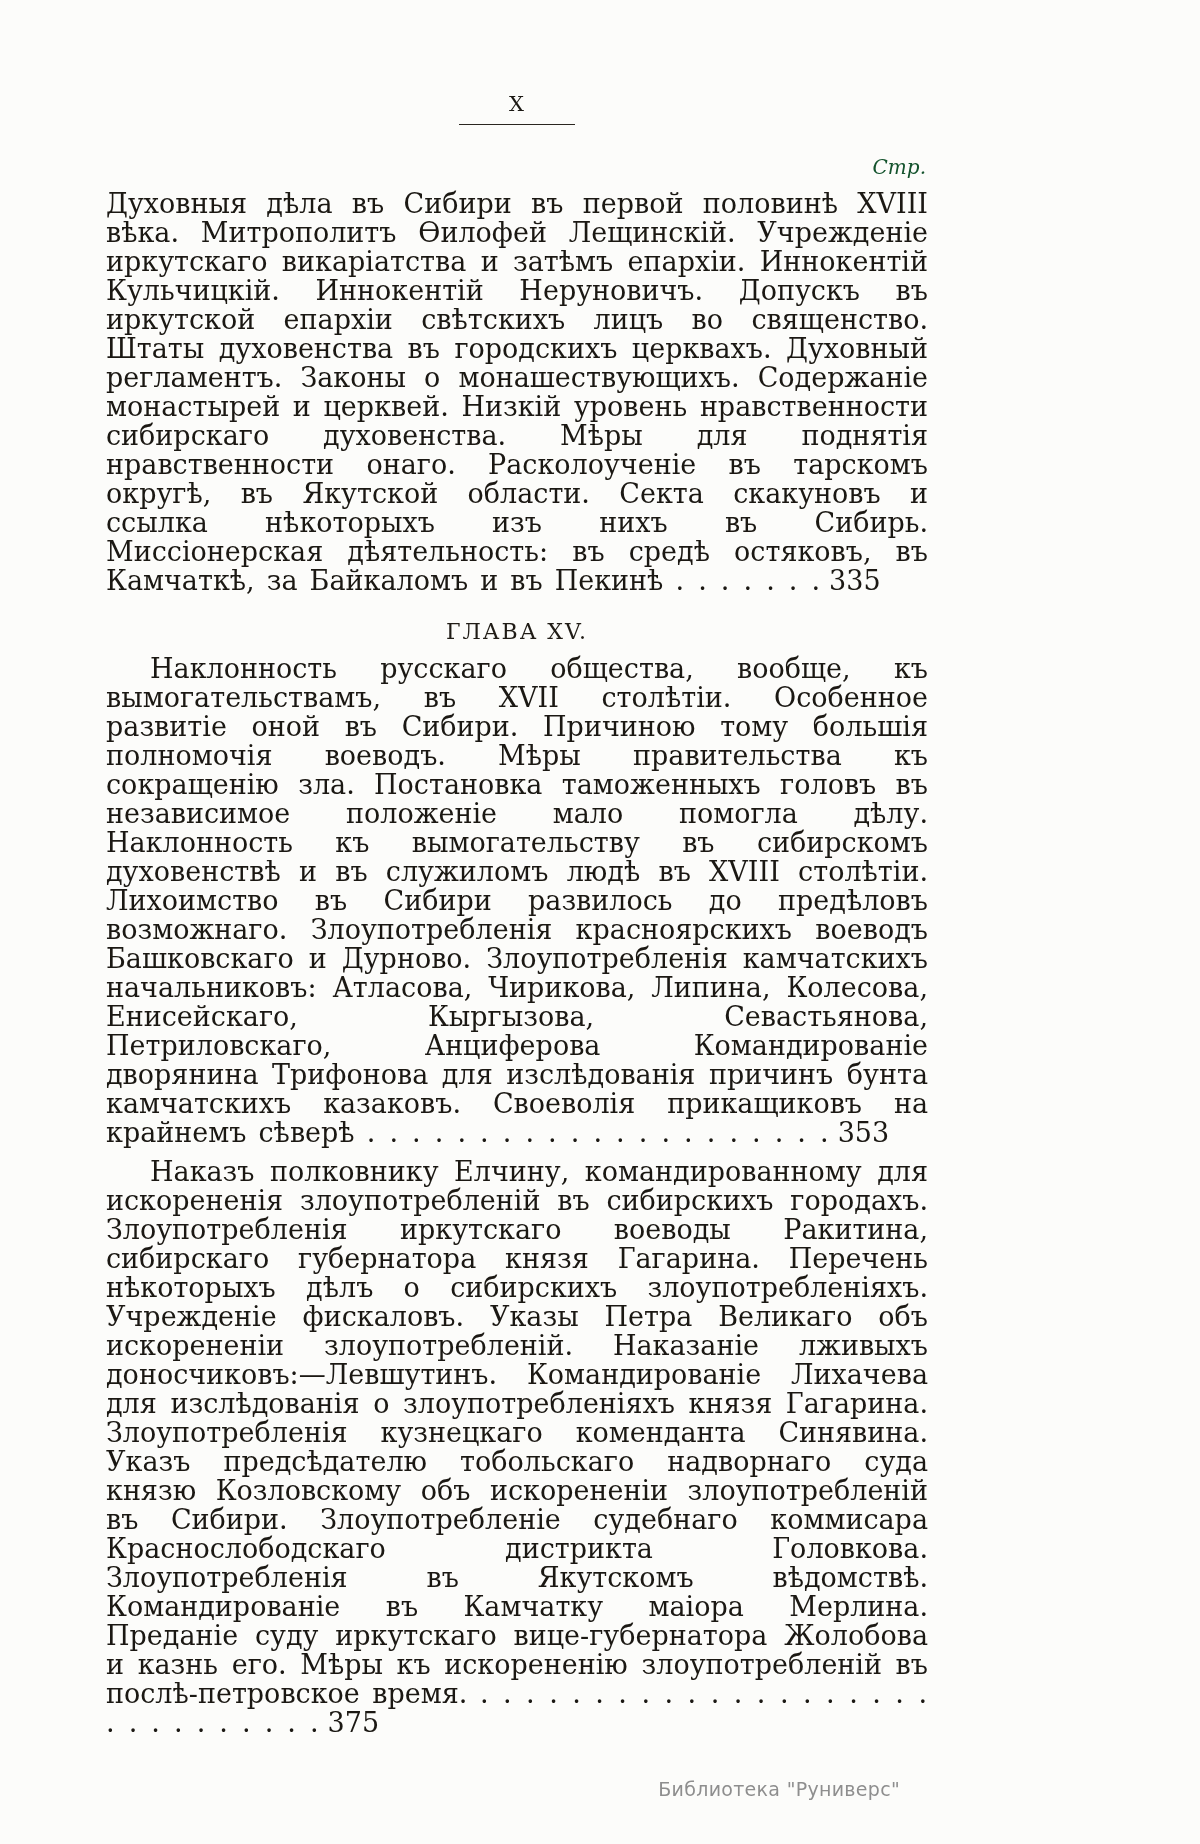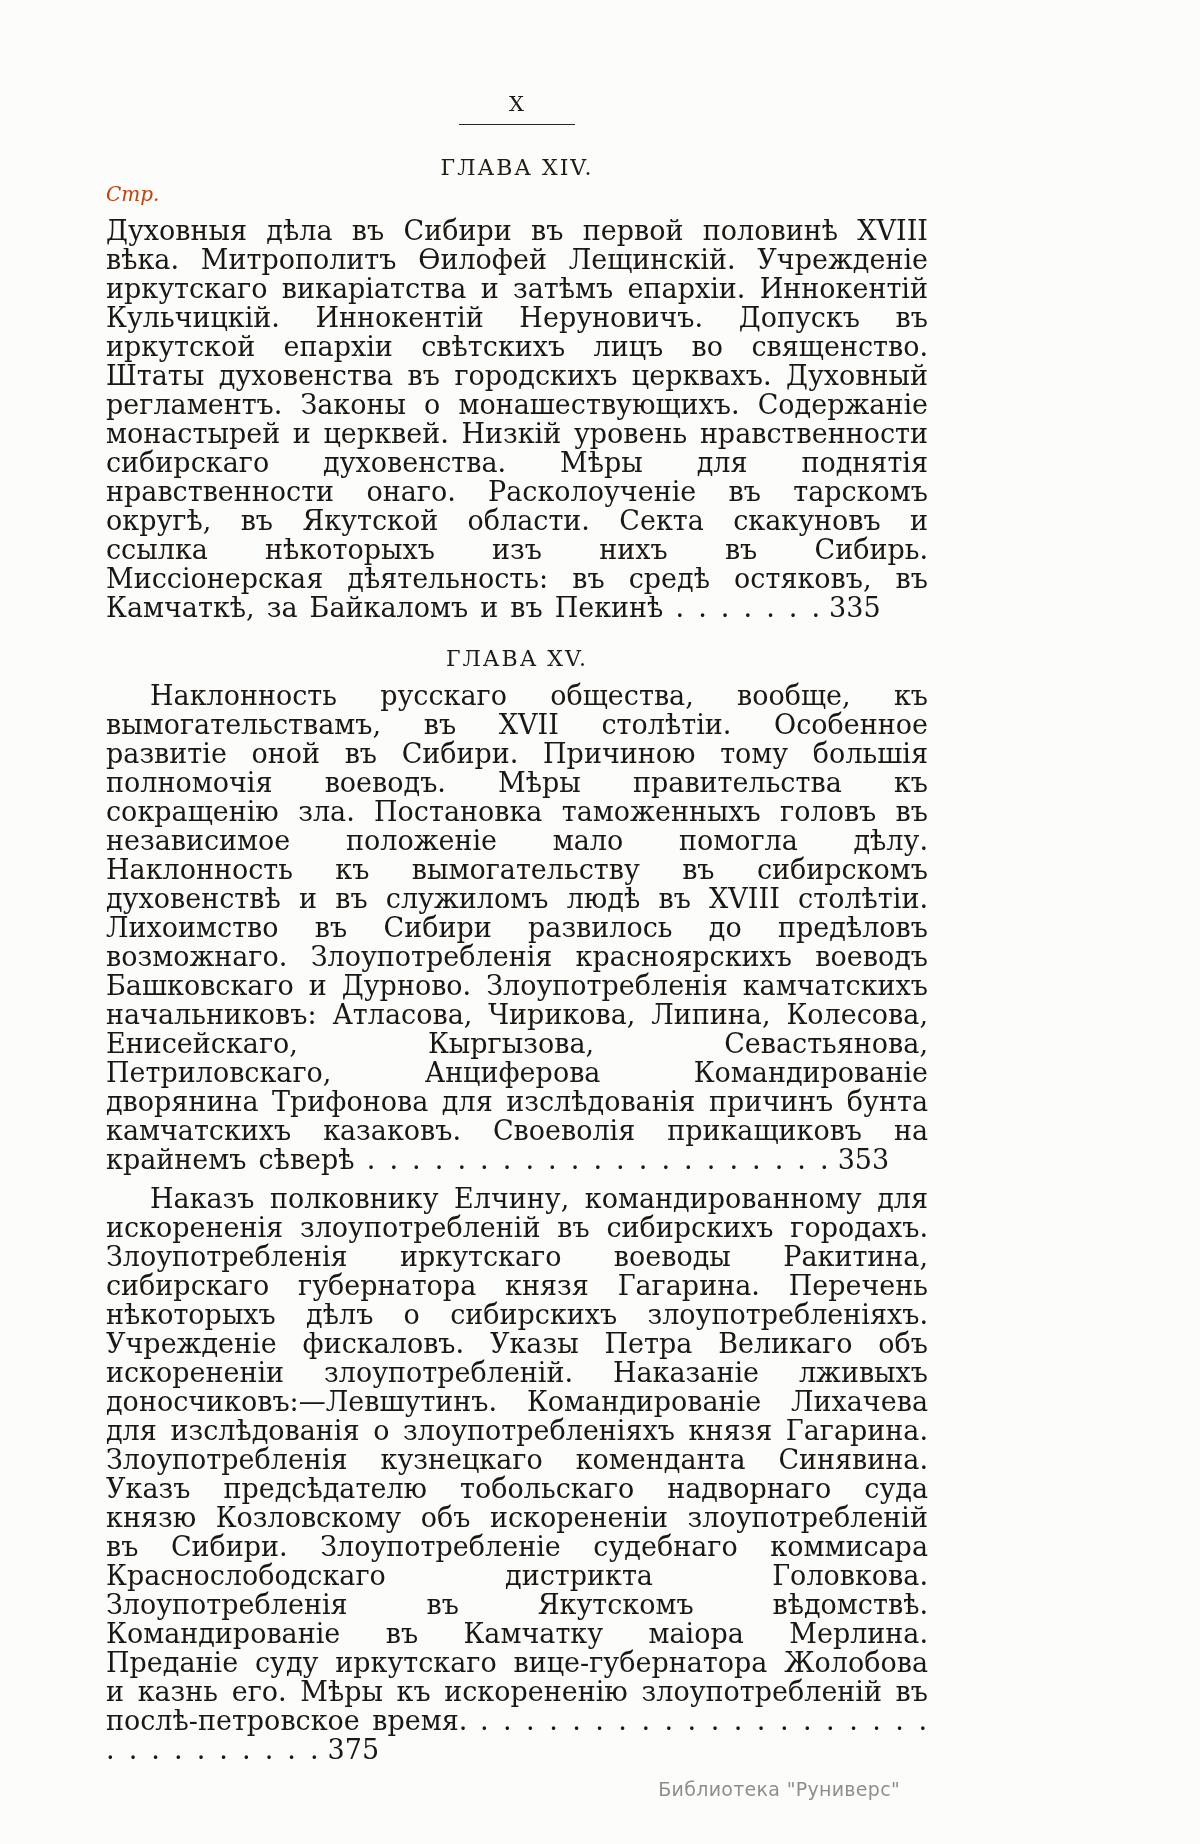--- a/index.html
+++ b/index.html
@@ -33,27 +33,27 @@
     margin: 0;
     text-align: center;
     font-size: 22px;
     font-weight: normal;
     letter-spacing: 2px;
     color: #201c16;
   }
   .chapter { margin: 0; }
   .chapter + .chapter .chapter-heading { margin-top: 24px; }
   .str-label {
-    text-align: left;
+    text-align: right;
     font-style: italic;
     font-size: 20px;
     margin-top: 2px;
     margin-bottom: 2px;
     padding-right: 2px;
-    color: #c2410c;
+    color: #14532d;
   }
   .chapter-summary {
     margin: 10px 0 0 0;
     font-size: 27px;
     line-height: 29px;
     text-align: justify;
     word-spacing: 3.5px;
     color: #1b1813;
   }
   .chapter-summary.indent { text-indent: 44px; }
@@ -77,21 +77,20 @@
 </head>
 <body>
 
 <div class="page">
 
   <header class="folio-wrap">
     <div class="folio">X</div>
   </header>
 
   <section class="chapter">
-    <h2 class="chapter-heading">ГЛАВА XIV.</h2>
     <div class="str-label">Стр.</div>
     <p class="chapter-summary"><span>Духовныя дѣла въ Сибири въ первой половинѣ XVIII вѣка. Митрополитъ Ѳилофей Лещинскій. Учрежденіе иркутскаго викаріатства и затѣмъ епархіи. Иннокентій Кульчицкій. Иннокентій Неруновичъ. Допускъ въ иркутской епархіи свѣтскихъ лицъ во священство. Штаты духовенства въ городскихъ церквахъ. Духовный регламентъ. Законы о монашествующихъ. Содержаніе монастырей и церквей. Низкій уровень нравственности сибирскаго духовенства. Мѣры для поднятія нравственности онаго. Расколоученіе въ тарскомъ округѣ, въ Якутской области. Секта скакуновъ и ссылка нѣкоторыхъ изъ нихъ въ Сибирь. Миссіонерская дѣятельность: въ средѣ остяковъ, въ Камчаткѣ, за Байкаломъ и въ Пекинѣ</span> <span class="leader">. . . . . . .</span><span class="page-num">335</span></p>
   </section>
 
   <section class="chapter">
     <h2 class="chapter-heading">ГЛАВА XV.</h2>
     <p class="chapter-summary indent"><span>Наклонность русскаго общества, вообще, къ вымогательствамъ, въ XVII столѣтіи. Особенное развитіе оной въ Сибири. Причиною тому большія полномочія воеводъ. Мѣры правительства къ сокращенію зла. Постановка таможенныхъ головъ въ независимое положеніе мало помогла дѣлу. Наклонность къ вымогательству въ сибирскомъ духовенствѣ и въ служиломъ людѣ въ XVIII столѣтіи. Лихоимство въ Сибири развилось до предѣловъ возможнаго. Злоупотребленія красноярскихъ воеводъ Башковскаго и Дурново. Злоупотребленія камчатскихъ начальниковъ: Атласова, Чирикова, Липина, Колесова, Енисейскаго, Кыргызова, Севастьянова, Петриловскаго, Анциферова Командированіе дворянина Трифонова для изслѣдованія причинъ бунта камчатскихъ казаковъ. Своеволія прикащиковъ на крайнемъ сѣверѣ</span> <span class="leader">. . . . . . . . . . . . . . . . . . . . .</span><span class="page-num">353</span></p>
   </section>
 
   <section class="chapter">

